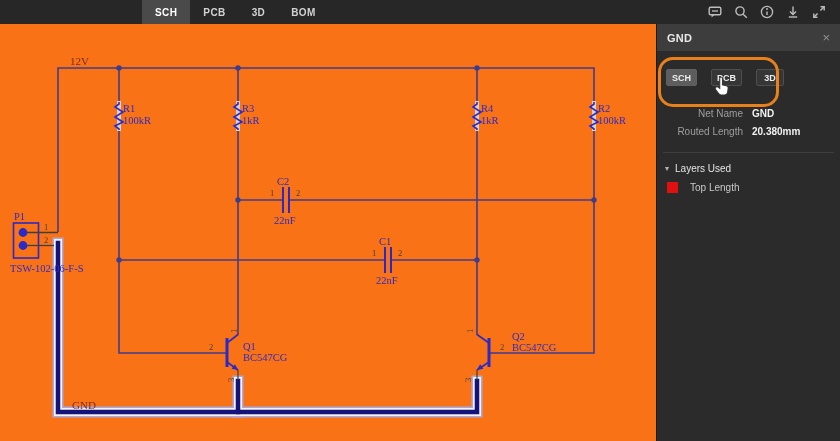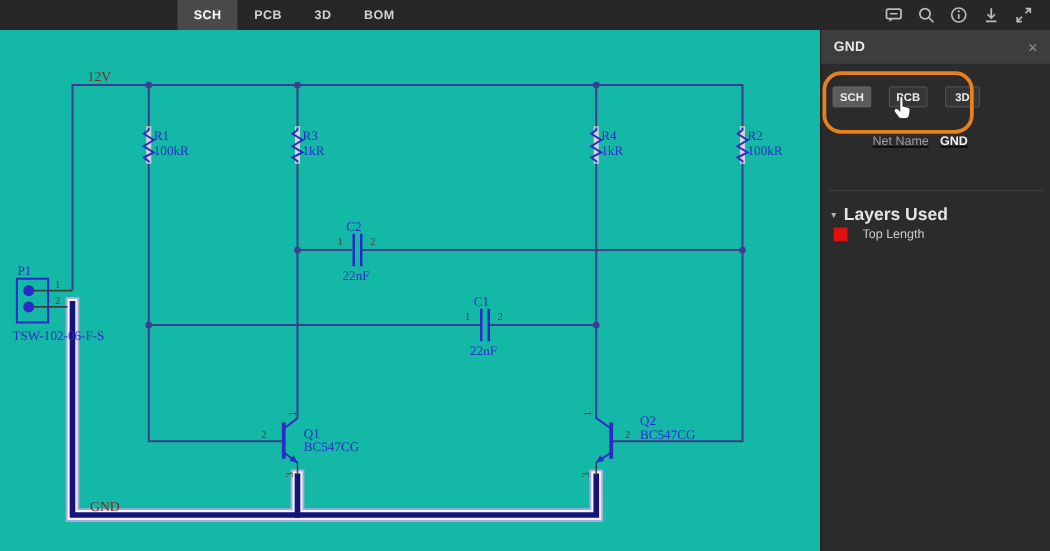--- a/index.html
+++ b/index.html
@@ -1,16 +1,16 @@
 <!DOCTYPE html>
 <html><head>
 <meta charset="utf-8">
 <style>
   html,body{margin:0;padding:0;}
-  .app{position:relative;width:840px;height:441px;background:#14b8a6;overflow:hidden;
+  .app{position:relative;width:840px;height:441px;background:#f97316;overflow:hidden;
        font-family:"Liberation Sans",sans-serif;}
 
   
   .topbar{position:absolute;left:0;top:0;width:840px;height:24px;background:#272727;}
   .tabs{position:absolute;left:142px;top:0;height:24px;display:flex;}
   .tab{height:24px;display:flex;align-items:center;padding:0 13px;color:#d2d2d2;
        font-size:10px;font-weight:bold;letter-spacing:.4px;cursor:default;}
   .tab.active{background:#4a4a4a;color:#ffffff;}
   .topbar-icons{position:absolute;right:13px;top:0;height:24px;display:flex;align-items:center;gap:10px;}
   .tb-icon{width:16px;height:16px;display:block;}
@@ -27,27 +27,27 @@
   .panel-close{color:#939393;font-size:13px;line-height:13px;cursor:default;}
   .view-buttons{position:absolute;left:9px;top:45px;display:flex;gap:14px;z-index:1;}
   .vbtn{min-width:16px;height:15px;display:flex;align-items:center;justify-content:center;
         padding:0 5px;font-size:9px;font-weight:bold;color:#ededed;background:#363636;
         border:1px solid #4e4e4e;border-radius:2px;cursor:default;}
   .vbtn.active{background:#5d5d5d;border-color:#606060;}
   .anno-ring{position:absolute;left:1px;top:33px;width:115px;height:44px;border:3px solid #e8811c;
              border-radius:15px;z-index:2;pointer-events:none;}
   .cursor{position:absolute;left:57px;top:53px;width:16px;height:19px;z-index:3;pointer-events:none;}
   .fields{position:absolute;left:0;top:84px;width:184px;}
-  .field-row{display:flex;margin-bottom:7px;text-decoration:underline;}
+  .field-row{display:flex;margin-bottom:7px;}
   .field-label{width:86px;text-align:right;color:#9e9e9e;font-size:10px;}
   .field-value{margin-left:9px;color:#f1f1f1;font-size:10px;font-weight:bold;}
   .divider{position:absolute;left:6px;right:6px;top:128px;height:1px;background:#3e3e3e;}
   .layers-header{position:absolute;left:8px;top:139px;display:flex;align-items:center;}
   .tri{color:#b5b5b5;font-size:8px;margin-right:6px;}
-  .layers-title{color:#e4e4e4;font-size:14px;font-weight:bold;}
+  .layers-title{color:#e4e4e4;font-size:10px;font-weight:normal;}
   .layer-row{position:absolute;left:10px;top:158px;display:flex;align-items:center;}
   .swatch{width:11px;height:11px;margin-right:12px;}
   .layer-name{color:#c9c9c9;font-size:10px;}
 </style>
 </head>
 <body>
 
 <div class="app">
 
   <div class="topbar">
@@ -220,20 +220,24 @@
       <path d="M5,1.2 C5,0.5 5.5,0 6.2,0 C6.9,0 7.4,0.5 7.4,1.2 L7.4,7 L10.8,7.8 C11.9,8 12.6,8.8 12.5,9.9
                C12.4,11.2 12.2,13 11.8,14.2 C11.5,15.3 10.6,16 9.4,16 L6.2,16 C5.3,16 4.5,15.6 4,14.9
                L1.3,11.3 C0.7,10.5 0.9,9.4 1.8,8.9 C2.5,8.5 3.4,8.6 4,9.2 L5,10.2 Z" fill="#ffffff" stroke="#333333" stroke-width="0.9"></path>
     </svg>
 
     <div class="fields">
       <div class="field-row">
         <div class="field-label">Net Name</div>
         <div class="field-value">GND</div>
       </div>
+      <div class="field-row">
+        <div class="field-label">Routed Length</div>
+        <div class="field-value">20.380mm</div>
+      </div>
     </div>
 
     <div class="divider"></div>
 
     <div class="layers-header">
       <span class="tri">▾</span>
       <span class="layers-title">Layers Used</span>
     </div>
     <div class="layer-row">
       <span class="swatch" style="background: rgb(224, 16, 16);"></span>

